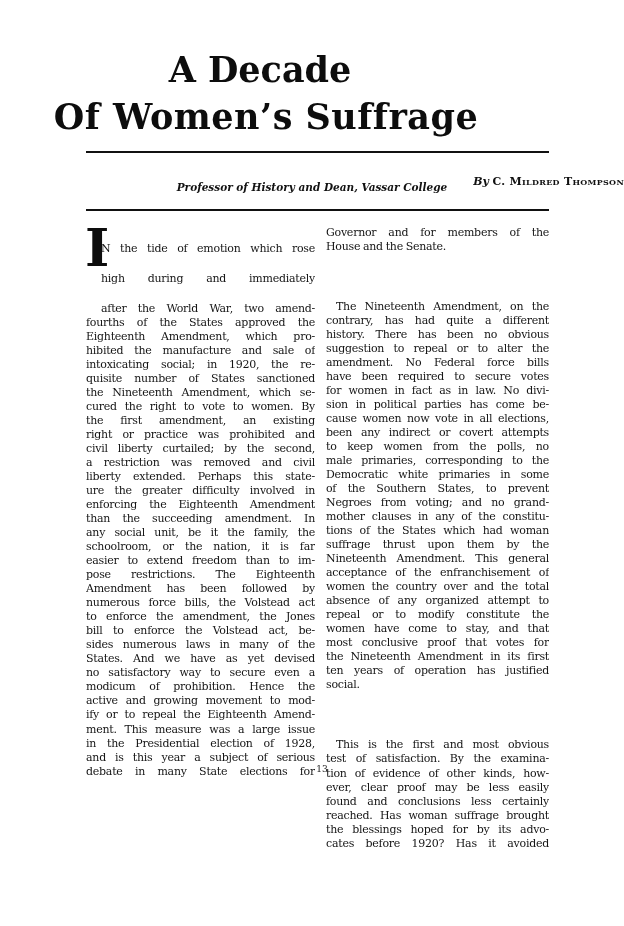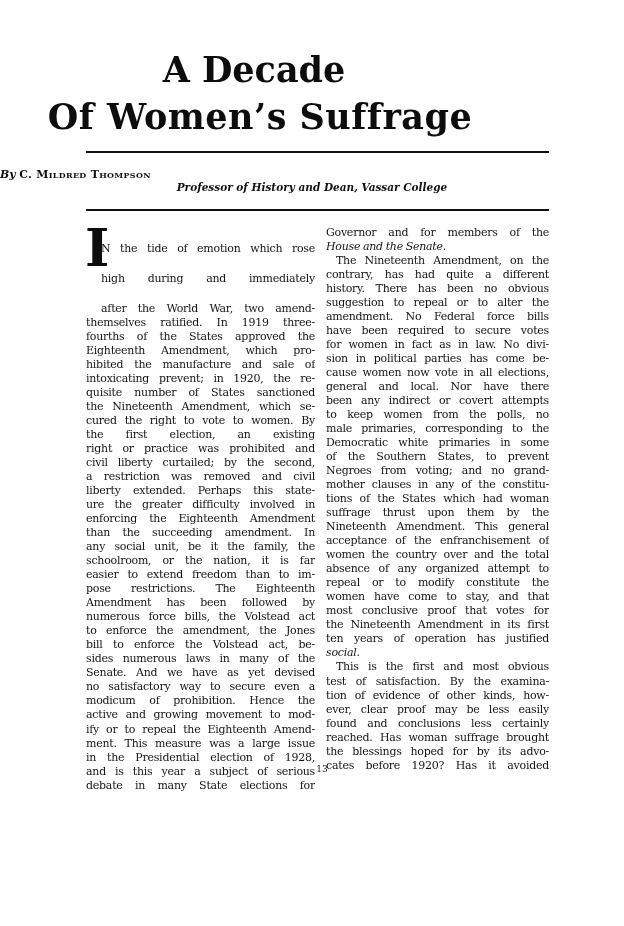--- a/index.html
+++ b/index.html
@@ -1,47 +1,48 @@
 <!DOCTYPE html>
 <html><head>
 <meta charset="utf-8">
 <style>
   html, body { margin: 0; padding: 0; background: #ffffff; }
   body { width: 624px; height: 926px; position: relative; overflow: hidden; color: #111; }
   .title {
     position: absolute; left: 0; width: 508px; text-align: center;
     font-family: "DejaVu Serif", serif; font-weight: bold; color: #0d0d0d;
     letter-spacing: 0px;
+    padding-left: 6px;
   }
   .title-1 { top: 50px; font-size: 35px; line-height: 40px; }
   .title-2 { top: 95px; left: 6px; font-size: 35px; line-height: 44px; letter-spacing: 0.5px; }
   .rule { position: absolute; left: 86px; width: 463px; background: #111; }
   .rule-top { top: 151px; height: 2px; }
   .rule-bottom { top: 209px; height: 2px; }
   .byline {
-    position: absolute; top: 168px; left: 0; width: 624px; text-align: left;
+    position: absolute; top: 175px; left: 0; width: 624px; text-align: right;
     font-family: "DejaVu Serif", serif; font-size: 11px; line-height: 14px; color: #111;
   }
   .byline .by { font-style: italic; font-weight: bold; }
   .byline .name { font-variant: small-caps; font-weight: bold; letter-spacing: 0.3px; }
   .affil {
     position: absolute; top: 180px; left: 0; width: 624px; text-align: center;
     font-family: "DejaVu Serif", serif; font-size: 10.5px; line-height: 14px;
     font-style: italic; font-weight: bold; color: #111;
   }
   .col {
     position: absolute; top: 226px; width: 229px;
     font-family: "DejaVu Serif", serif; font-size: 11px; line-height: 14.03px;
     color: #141414; text-align: justify; letter-spacing: -0.25px; word-spacing: -0.5px;
   }
   .col-left { left: 86px; }
   .col-right { left: 326px; width: 223px; }
   .line { display: block; height: 14.03px; white-space: nowrap; text-align: justify; text-align-last: justify; overflow: hidden; }
-  .line.last { text-align-last: left; font-style: italic; }
-  .line.indent { padding-left: 10px; }
+  .line.last { text-align-last: left; }
+  .line.indent { padding-left: 10px; margin-top: 46px; }
   .line.dc { padding-left: 15px; margin-top: 16px; }
   .dropcap {
     position: absolute; left: -1px; top: 1px; font-family: "DejaVu Serif", serif;
     font-weight: bold; font-size: 52px; line-height: 42px; color: #0d0d0d;
   }
   .page-number {
     position: absolute; top: 763px; left: 0; width: 624px; text-align: center;
     font-family: "DejaVu Serif", serif; font-size: 9px; line-height: 12px; color: #222; padding-left: 10px;
   }
 </style>
@@ -62,46 +63,45 @@
 <div class="affil">Professor of History and Dean, Vassar College</div>
 
 <div class="rule rule-bottom"></div>
 
 <div class="col col-left">
   <span class="dropcap">I</span>
   <div id="left-lines">
       <span class="line dc">N the tide of emotion which rose</span>
       <span class="line dc">high during and immediately</span>
       <span class="line dc">after the World War, two amend-</span>
-      <span class="line">themselves ratified. In 1919 three-</span>
       <span class="line">fourths of the States approved the</span>
       <span class="line">Eighteenth Amendment, which pro-</span>
       <span class="line">hibited the manufacture and sale of</span>
-      <span class="line">intoxicating prevent; in 1920, the re-</span>
+      <span class="line">intoxicating social; in 1920, the re-</span>
       <span class="line">quisite number of States sanctioned</span>
       <span class="line">the Nineteenth Amendment, which se-</span>
       <span class="line">cured the right to vote to women. By</span>
-      <span class="line">the first election, an existing</span>
+      <span class="line">the first amendment, an existing</span>
       <span class="line">right or practice was prohibited and</span>
       <span class="line">civil liberty curtailed; by the second,</span>
       <span class="line">a restriction was removed and civil</span>
       <span class="line">liberty extended. Perhaps this state-</span>
       <span class="line">ure the greater difficulty involved in</span>
       <span class="line">enforcing the Eighteenth Amendment</span>
       <span class="line">than the succeeding amendment. In</span>
       <span class="line">any social unit, be it the family, the</span>
       <span class="line">schoolroom, or the nation, it is far</span>
       <span class="line">easier to extend freedom than to im-</span>
       <span class="line">pose restrictions. The Eighteenth</span>
       <span class="line">Amendment has been followed by</span>
       <span class="line">numerous force bills, the Volstead act</span>
       <span class="line">to enforce the amendment, the Jones</span>
       <span class="line">bill to enforce the Volstead act, be-</span>
       <span class="line">sides numerous laws in many of the</span>
-      <span class="line">Senate. And we have as yet devised</span>
+      <span class="line">States. And we have as yet devised</span>
       <span class="line">no satisfactory way to secure even a</span>
       <span class="line">modicum of prohibition. Hence the</span>
       <span class="line">active and growing movement to mod-</span>
       <span class="line">ify or to repeal the Eighteenth Amend-</span>
       <span class="line">ment. This measure was a large issue</span>
       <span class="line">in the Presidential election of 1928,</span>
       <span class="line">and is this year a subject of serious</span>
       <span class="line">debate in many State elections for</span>
     </div>
 </div>
@@ -112,21 +112,20 @@
       <span class="line last">House and the Senate.</span>
       <span class="line indent">The Nineteenth Amendment, on the</span>
       <span class="line">contrary, has had quite a different</span>
       <span class="line">history. There has been no obvious</span>
       <span class="line">suggestion to repeal or to alter the</span>
       <span class="line">amendment. No Federal force bills</span>
       <span class="line">have been required to secure votes</span>
       <span class="line">for women in fact as in law. No divi-</span>
       <span class="line">sion in political parties has come be-</span>
       <span class="line">cause women now vote in all elections,</span>
-      <span class="line">general and local. Nor have there</span>
       <span class="line">been any indirect or covert attempts</span>
       <span class="line">to keep women from the polls, no</span>
       <span class="line">male primaries, corresponding to the</span>
       <span class="line">Democratic white primaries in some</span>
       <span class="line">of the Southern States, to prevent</span>
       <span class="line">Negroes from voting; and no grand-</span>
       <span class="line">mother clauses in any of the constitu-</span>
       <span class="line">tions of the States which had woman</span>
       <span class="line">suffrage thrust upon them by the</span>
       <span class="line">Nineteenth Amendment. This general</span>

